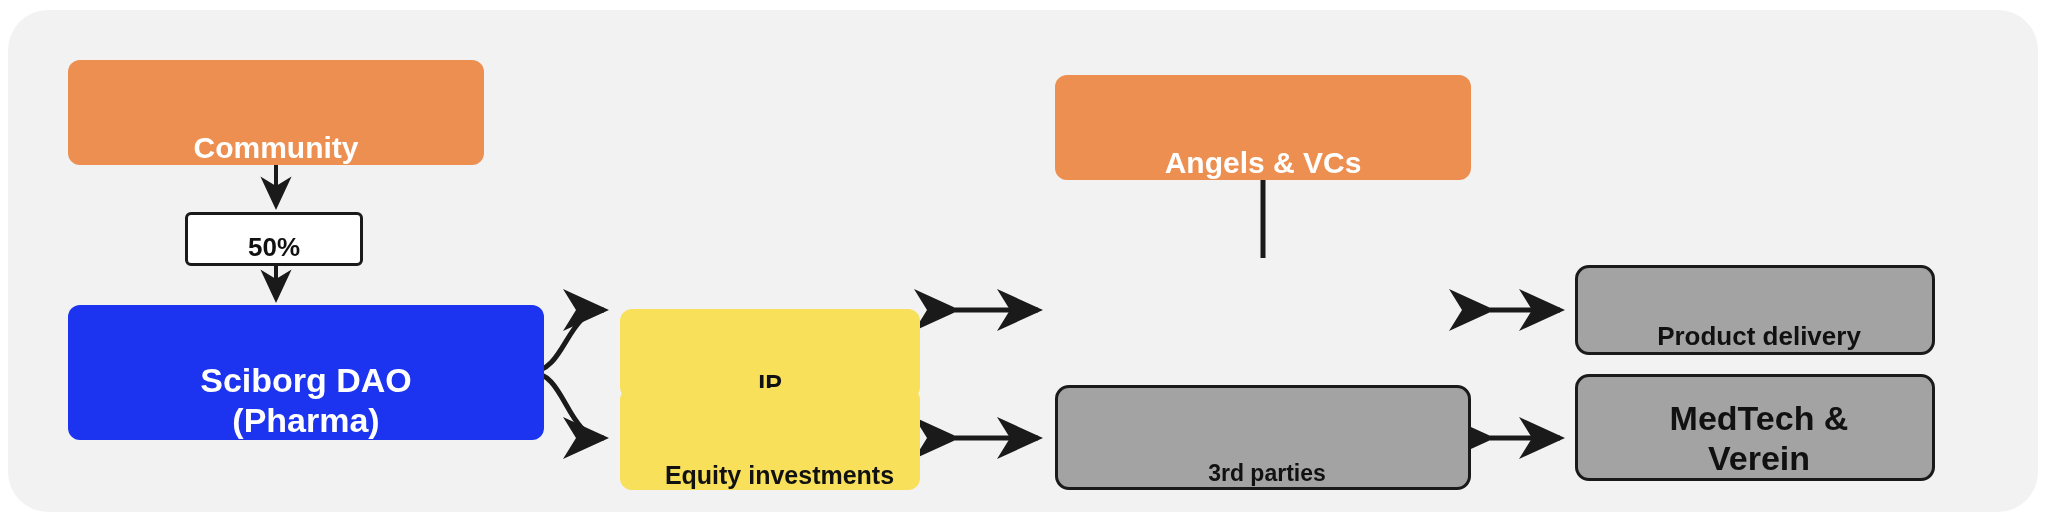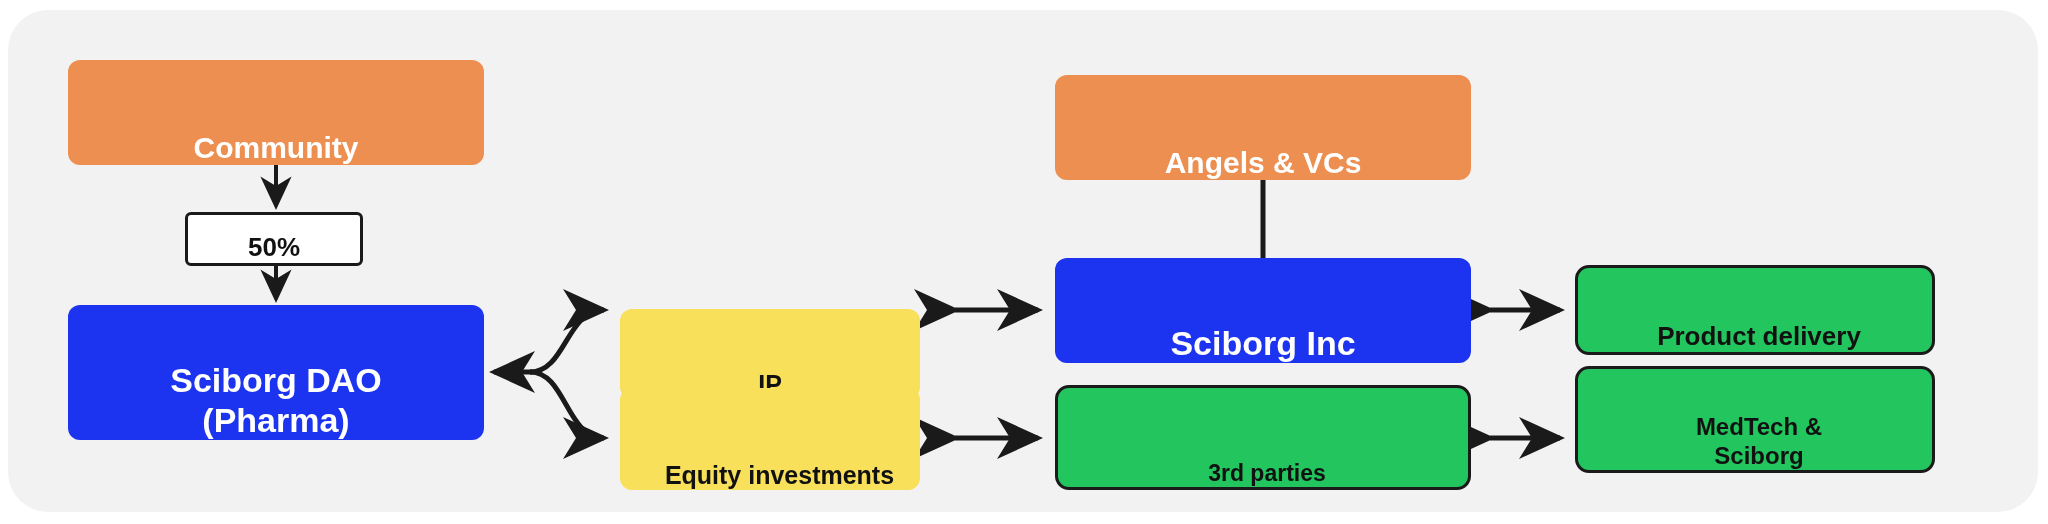--- a/index.html
+++ b/index.html
@@ -4,21 +4,21 @@
 <style>
   html,body{margin:0;padding:0;background:#ffffff;}
   body{font-family:"Liberation Sans", sans-serif;}
   #stage{position:relative;width:2048px;height:524px;overflow:hidden;background:#ffffff;}
   #canvas-bg{position:absolute;left:8px;top:10px;width:2030px;height:502px;background:#F2F2F2;border-radius:40px;}
   .node{position:absolute;display:flex;align-items:flex-end;justify-content:center;text-align:center;box-sizing:border-box;border-radius:12px;line-height:1.18;}
   .node span{display:block;width:100%;}
   .n-orange{background:#EC8F50;color:#ffffff;font-weight:700;}
   .n-blue{background:#1C34EF;color:#ffffff;font-weight:700;}
   .n-yellow{background:#F8E05A;color:#111111;font-weight:700;}
-  .n-white{background:#22c55e;color:#111111;font-weight:700;border:3px solid #1a1a1a;border-radius:14px;padding-left:8px;}
+  .n-white{background:#a3a3a3;color:#111111;font-weight:700;border:3px solid #1a1a1a;border-radius:14px;padding-left:8px;}
   .n-pill{background:#ffffff;color:#111111;font-weight:700;border:3px solid #1a1a1a;border-radius:6px;}
   #edges{position:absolute;left:0;top:0;width:2048px;height:524px;pointer-events:none;}
 </style>
 </head>
 <body>
 
 <div id="stage">
   <div id="canvas-bg"></div>
 
   <svg id="edges" viewBox="0 0 2048 524" xmlns="http://www.w3.org/2000/svg">
@@ -73,50 +73,47 @@
   </svg>
 
   <div class="node n-orange" style="left:68px;top:60px;width:416px;height:105px;font-size:30px;">
     <span>Community</span>
   </div>
 
   <div class="node n-pill" style="left:185px;top:212px;width:178px;height:54px;font-size:26px;">
     <span>50%</span>
   </div>
 
-  <div class="node n-blue" style="left:68px;top:305px;width:416px;height:135px;font-size:34px;">
+  <div class="node n-blue" style="left:68px;top:305px;width:476px;height:135px;font-size:34px;">
     <span>
         <div>Sciborg DAO</div>
         <div>(Pharma)</div>
       </span>
   </div>
 
   <div class="node n-yellow" style="left:620px;top:265px;width:300px;height:90px;font-size:25px;margin-top:44px;">
     <span>IP</span>
   </div>
 
   <div class="node n-yellow" style="left:620px;top:388px;width:300px;height:102px;font-size:25px;padding-left:19px;">
     <span>Equity investments</span>
   </div>
 
   <div class="node n-orange" style="left:1055px;top:75px;width:416px;height:105px;font-size:30px;">
     <span>Angels &amp; VCs</span>
   </div>
 
-  <div class="node n-blue" style="left:1055px;top:258px;width:416px;height:105px;font-size:34px;">
-    <span>Sciborg Inc</span>
-  </div>
 
   <div class="node n-white" style="left:1055px;top:385px;width:416px;height:105px;font-size:23px;">
     <span>3rd parties</span>
   </div>
 
   <div class="node n-white" style="left:1575px;top:265px;width:360px;height:90px;font-size:26px;">
     <span>Product delivery</span>
   </div>
 
-  <div class="node n-white" style="left:1575px;top:366px;width:360px;height:107px;font-size:24px;">
+  <div class="node n-white" style="left:1575px;top:374px;width:360px;height:107px;font-size:34px;">
     <span>
         <div>MedTech &amp;</div>
-        <div>Sciborg</div>
+        <div>Verein</div>
       </span>
   </div>
 </div>
 
 </body></html>

